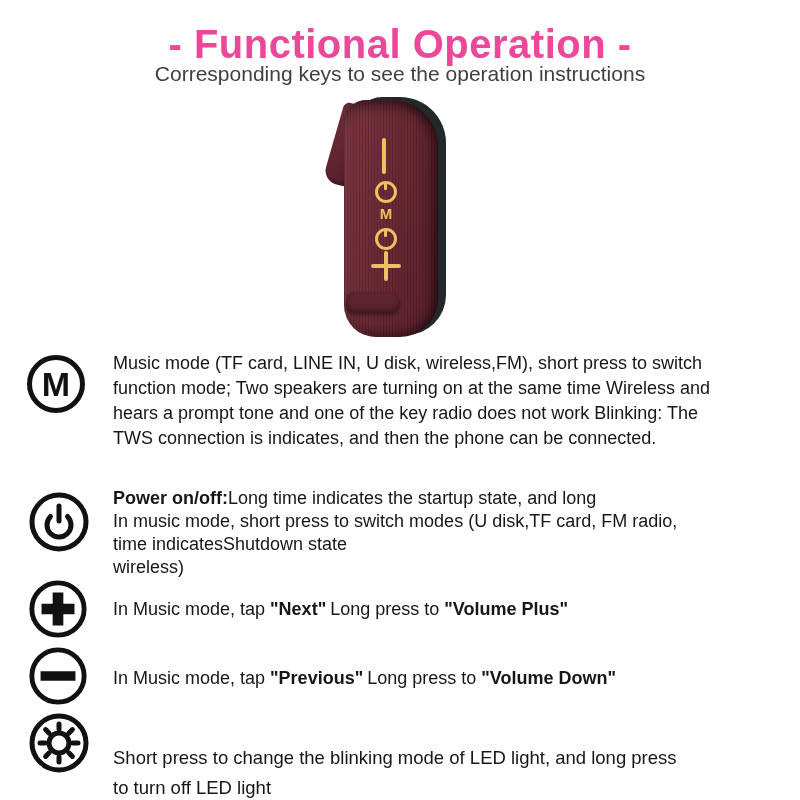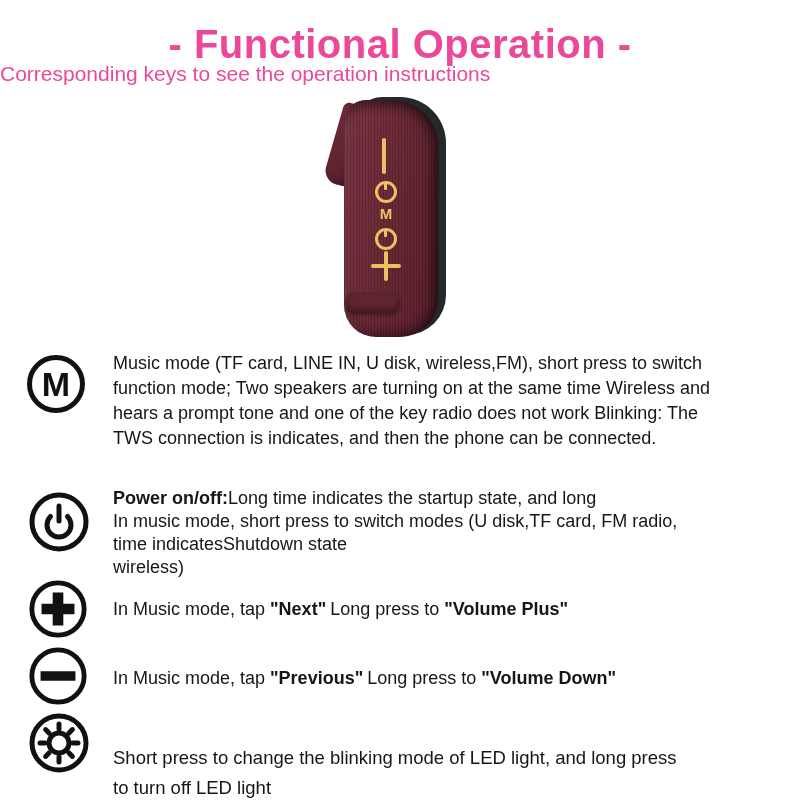--- a/index.html
+++ b/index.html
@@ -6,22 +6,22 @@
   .page{
     position:relative;width:800px;height:800px;background:#ffffff;
     font-family:"Liberation Sans", sans-serif;color:#111;overflow:hidden;
   }
   
   .title{
     position:absolute;top:22px;left:0;width:800px;text-align:center;
     font-size:40px;font-weight:bold;color:#ec4899;letter-spacing:0.5px;
   }
   .subtitle{
-    position:absolute;top:62px;left:0;width:800px;text-align:left;
-    font-size:21px;color:#ec4899;
+    position:absolute;top:62px;left:0;width:800px;text-align:center;
+    font-size:21px;color:#404040;
   }
   
   .speaker{position:absolute;left:338px;top:97px;width:112px;height:242px;}
   .spk-back{
     position:absolute;left:16px;top:0;width:92px;height:238px;
     background:#23292b;border-radius:28px 46px 40px 34px;
   }
   .spk-body{
     position:absolute;left:6px;top:3px;width:94px;height:237px;
     background:linear-gradient(100deg,#7d3542 0%,#6b2a36 45%,#591f2b 100%);

